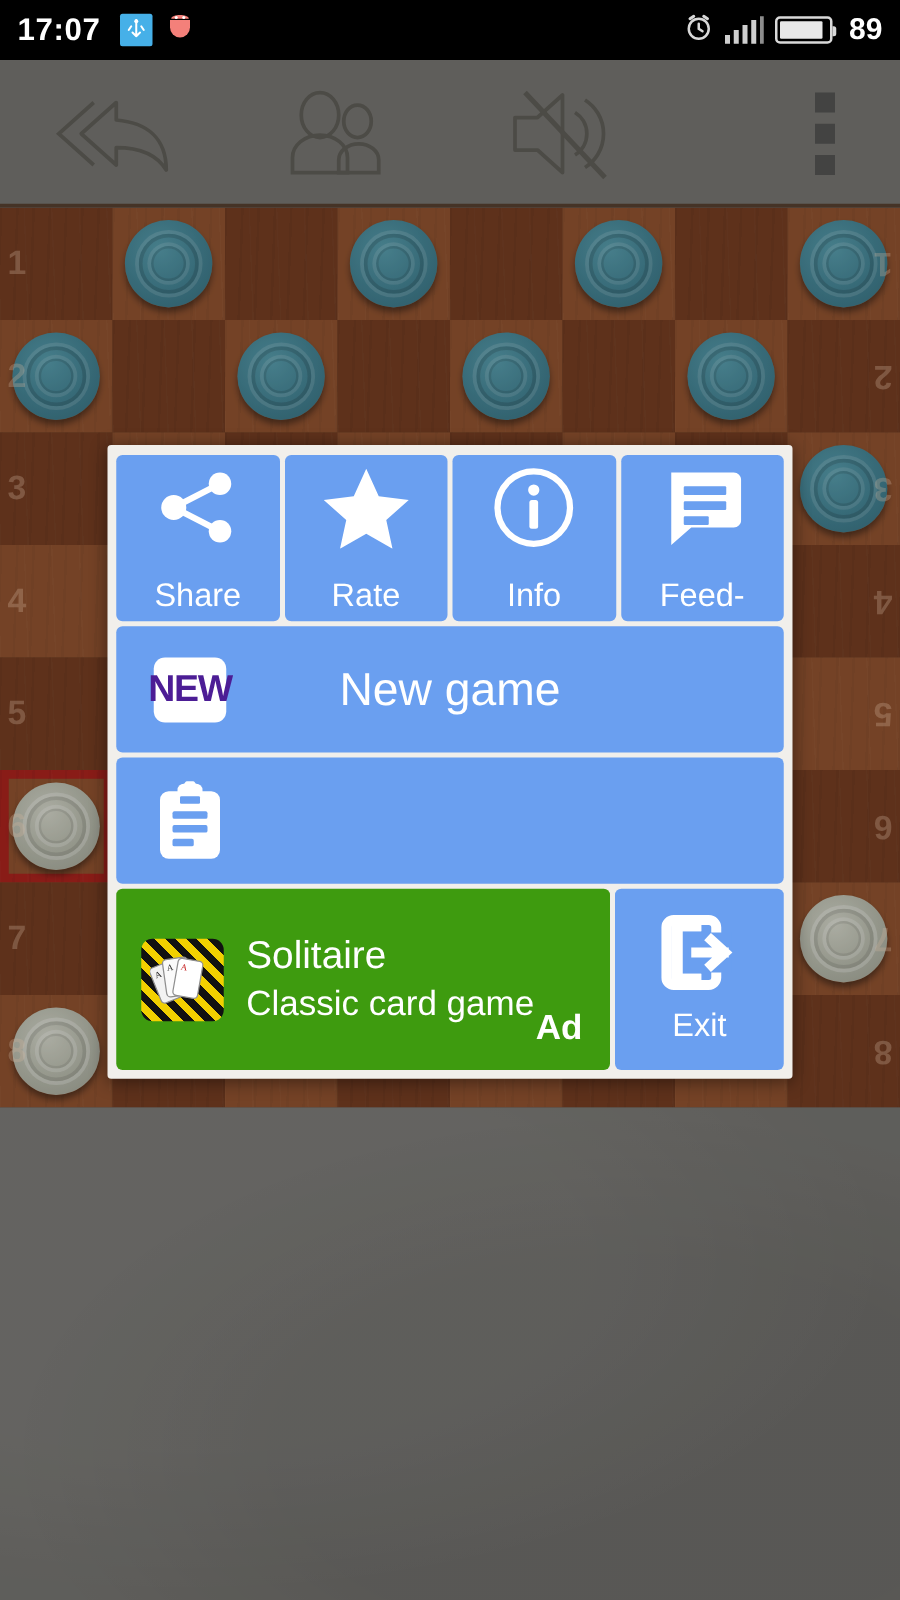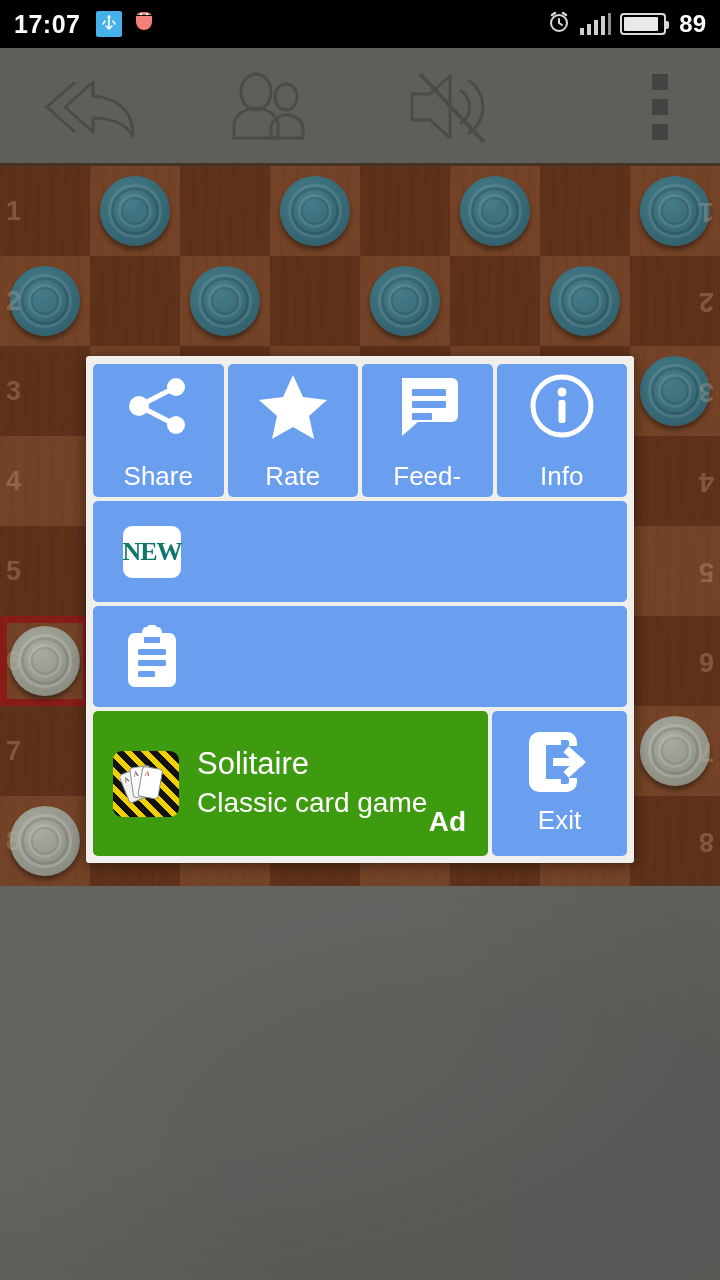--- a/index.html
+++ b/index.html
@@ -142,22 +142,22 @@
     width:62px; height:62px; display:flex; align-items:center; justify-content:center;
   }
   .wide-btn .wlabel{ font-size:37px; }
 
   
   .new-badge{
     width:58px; height:52px; background:#fff; border-radius:9px;
     display:flex; align-items:center; justify-content:center;
   }
   .new-badge span{
-    font-size:26px; font-weight:bold; color:#0f766e; letter-spacing:-1px;
-    font-family:Liberation Serif, serif;
+    font-size:30px; font-weight:bold; color:#4c1d95; letter-spacing:-1px;
+    font-family:Liberation Sans, sans-serif;
   }
 
   
   #ad-row{ display:flex; gap:4px; }
   #ad-banner{
     flex:1; background:#3e9b0f; border-radius:5px; height:145px;
     position:relative; display:flex; align-items:center; padding-left:20px;
   }
   #ad-icon{
     width:66px; height:66px; border-radius:9px; flex:0 0 auto;
@@ -510,49 +510,50 @@
       <span class="gicon">
         <svg width="70" height="66" viewBox="0 0 70 66">
           <path d="M35 2 L45 24 L69 27 L51 43 L56 66 L35 54 L14 66 L19 43 L1 27 L25 24 Z" fill="#fff"></path>
         </svg>
       </span>
       <span class="glabel">Rate</span>
     </button>
 
     <button class="btn grid-btn">
       <span class="gicon">
+        <svg width="66" height="66" viewBox="0 0 66 66">
+          <circle cx="33" cy="33" r="29" fill="none" stroke="#fff" stroke-width="5"></circle>
+          <circle cx="33" cy="19" r="4.5" fill="#fff"></circle>
+          <rect x="29.5" y="27" width="7" height="23" rx="2" fill="#fff"></rect>
+        </svg>
+      </span>
+      <span class="glabel">Info</span>
+    </button>
+
+    <button class="btn grid-btn">
+      <span class="gicon">
         <svg width="62" height="64" viewBox="0 0 62 64">
           <path d="M6 4 h50 a6 6 0 0 1 6 6 v32 a6 6 0 0 1 -6 6 h-34 L6 62 Z" fill="#fff"></path>
           <rect x="16" y="15" width="34" height="7" rx="1" fill="#6a9ff0"></rect>
           <rect x="16" y="27" width="34" height="7" rx="1" fill="#6a9ff0"></rect>
           <rect x="16" y="39" width="20" height="7" rx="1" fill="#6a9ff0"></rect>
         </svg>
       </span>
       <span class="glabel">Feed-</span>
-    </button>
-
-    <button class="btn grid-btn">
-      <span class="gicon">
-        <svg width="66" height="66" viewBox="0 0 66 66">
-          <circle cx="33" cy="33" r="29" fill="none" stroke="#fff" stroke-width="5"></circle>
-          <circle cx="33" cy="19" r="4.5" fill="#fff"></circle>
-          <rect x="29.5" y="27" width="7" height="23" rx="2" fill="#fff"></rect>
-        </svg>
-      </span>
-      <span class="glabel">Info</span>
     </button>
   </div>
 
   <div class="row">
     <button class="btn wide-btn">
       <span class="wicon">
         <span class="new-badge">
             <span>NEW</span>
           </span>
       </span>
+      <span class="wlabel">New game</span>
     </button>
   </div>
 
   <div class="row">
     <button class="btn wide-btn">
       <span class="wicon">
         <svg width="56" height="64" viewBox="0 0 56 64">
           <rect x="4" y="8" width="48" height="54" rx="7" fill="#fff"></rect>
           <rect x="18" y="2" width="20" height="11" rx="5" fill="#fff"></rect>
           <circle cx="28" cy="4" r="5" fill="#fff"></circle>

